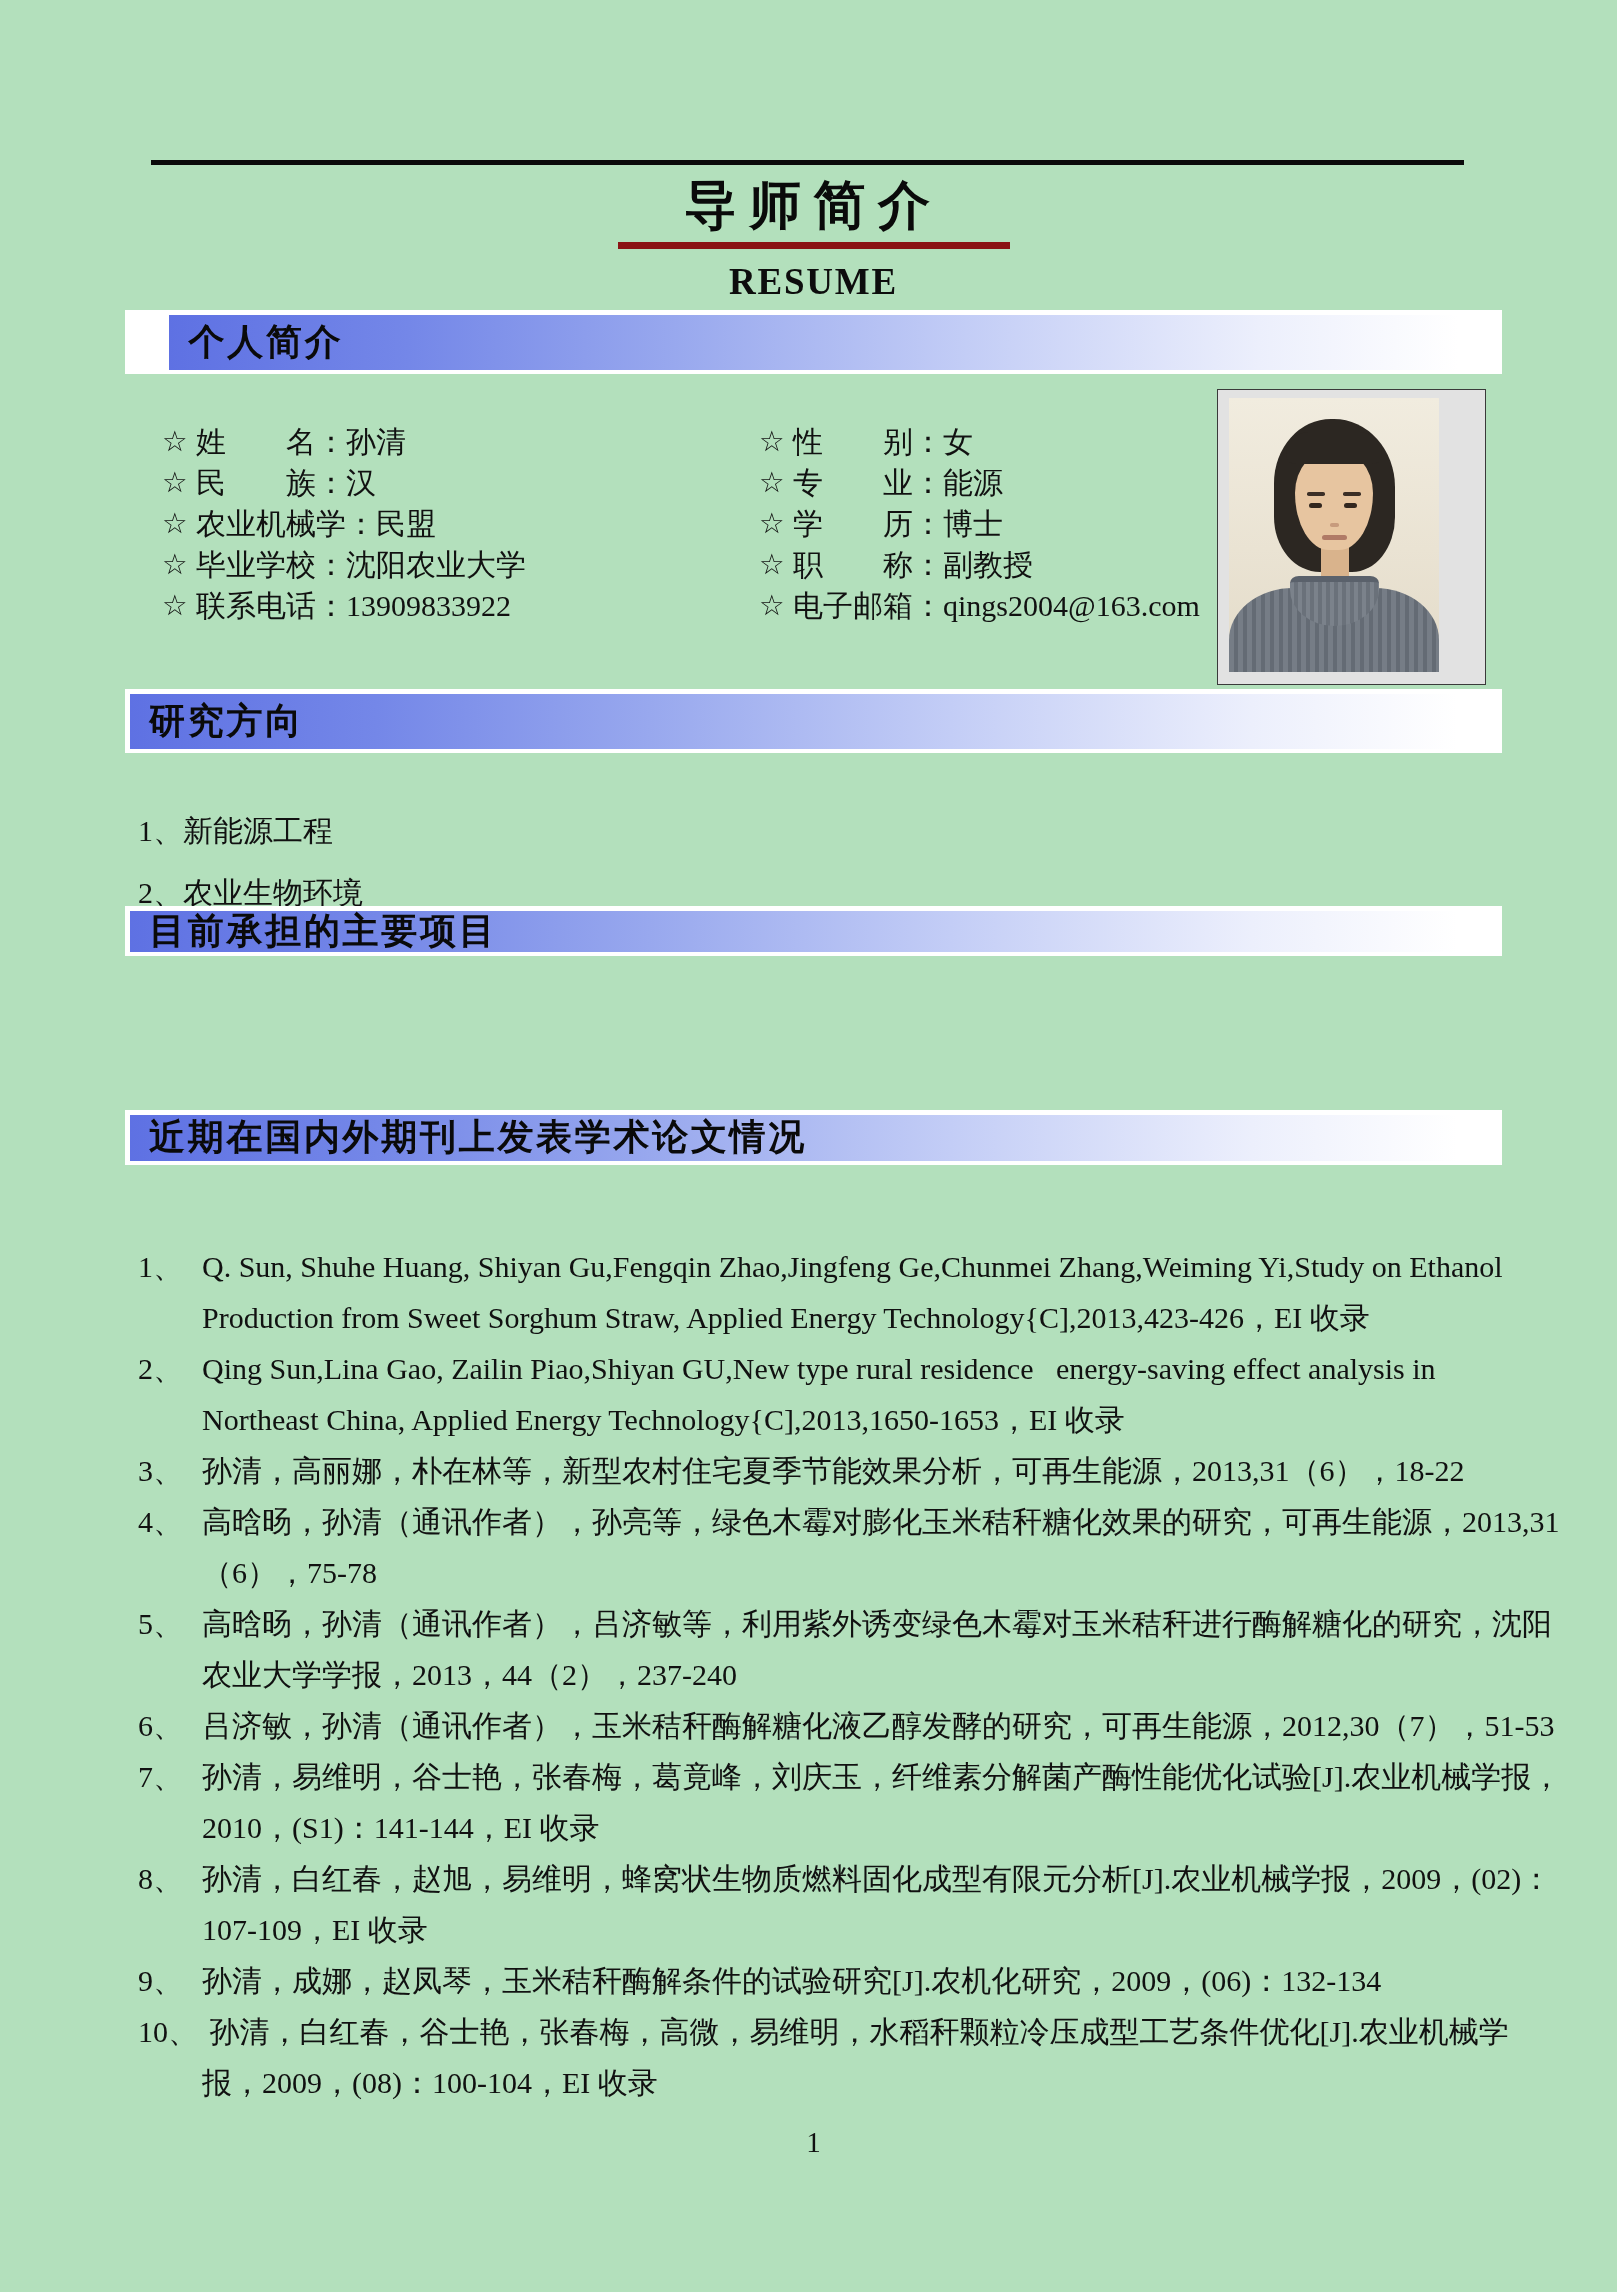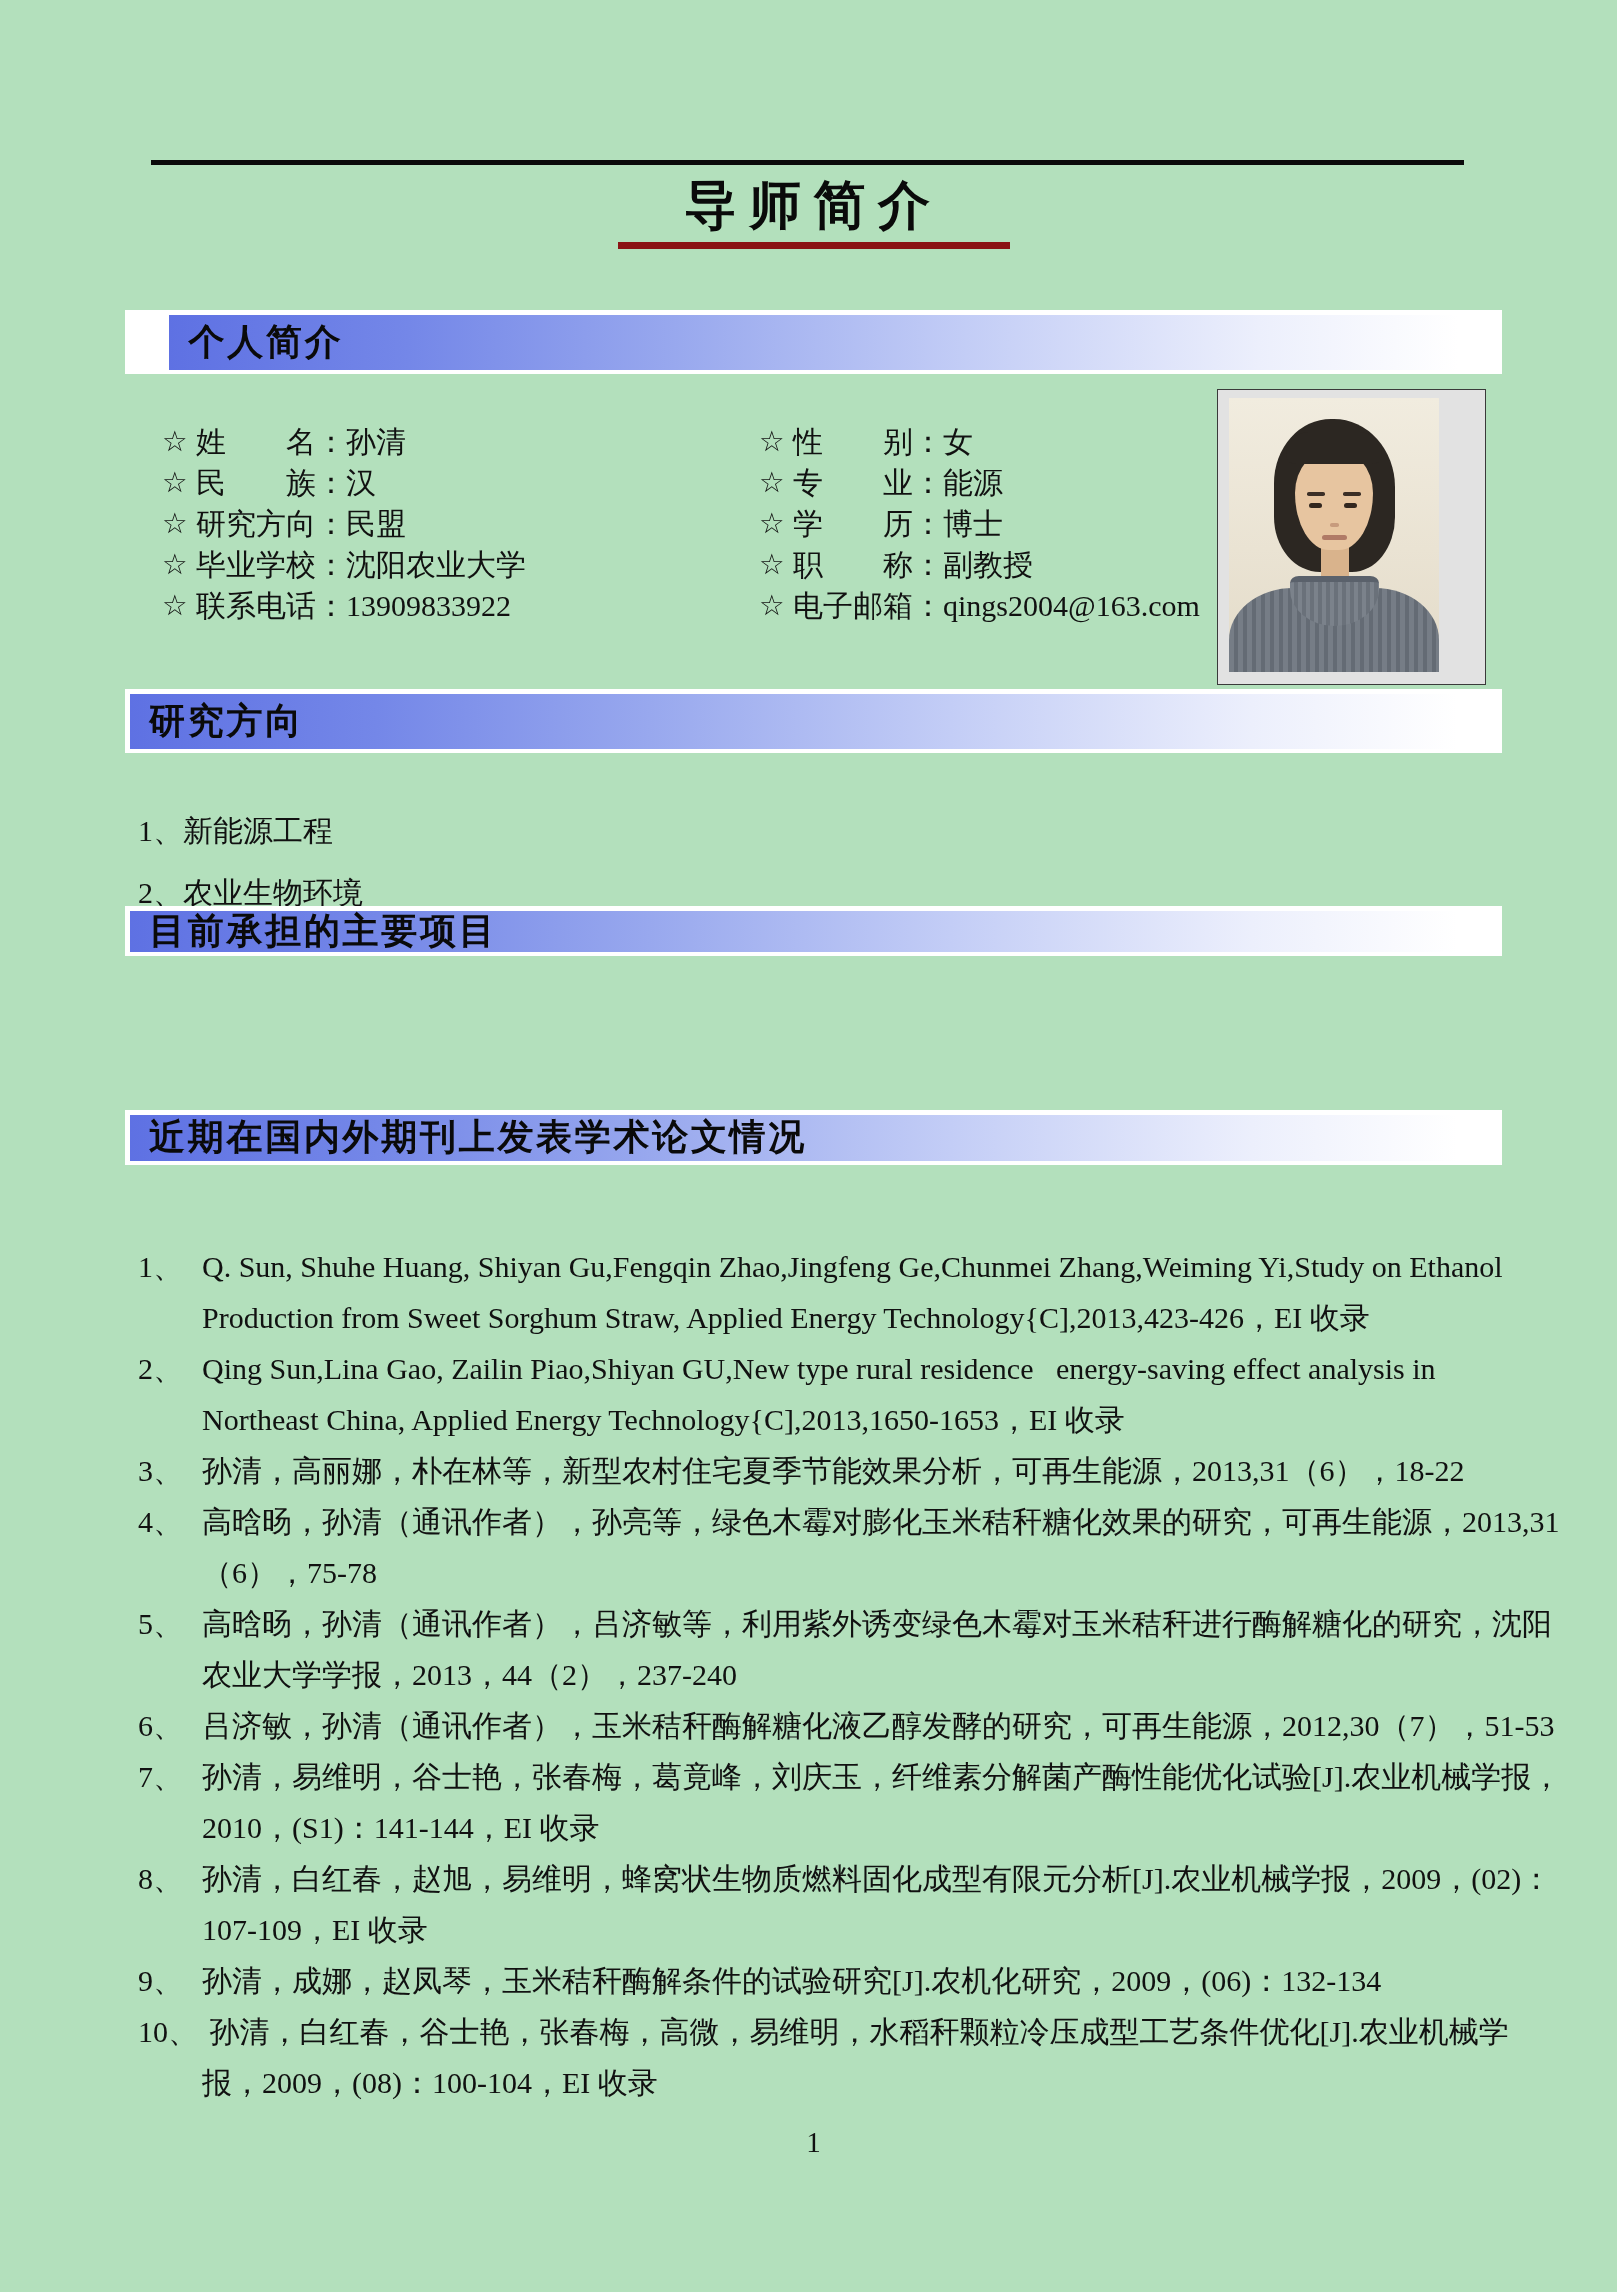--- a/index.html
+++ b/index.html
@@ -104,41 +104,42 @@
 </style>
 </head>
 <body>
 
 <div id="page">
 
   <div class="abs top-rule"></div>
 
   <div class="abs doc-title">导师简介</div>
   <div class="abs red-rule"></div>
+  <div class="abs resume-title">RESUME</div>
 
   <div class="abs sec-bar" id="bar-personal">
     <div class="sec-bar-inner">个人简介</div>
   </div>
 
   <div id="info-rows" class="abs">
       <div class="info-row">
         <span class="cell c-star-l">☆</span>
         <span class="cell c-left"><span>姓　　名：</span><span>孙清</span></span>
         <span class="cell c-star-r">☆</span>
         <span class="cell c-right"><span>性　　别：</span><span>女</span></span>
       </div>
       <div class="info-row">
         <span class="cell c-star-l">☆</span>
         <span class="cell c-left"><span>民　　族：</span><span>汉</span></span>
         <span class="cell c-star-r">☆</span>
         <span class="cell c-right"><span>专　　业：</span><span>能源</span></span>
       </div>
       <div class="info-row">
         <span class="cell c-star-l">☆</span>
-        <span class="cell c-left"><span>研究方向：</span><span>民盟</span></span>
+        <span class="cell c-left"><span>农业机械学：</span><span>民盟</span></span>
         <span class="cell c-star-r">☆</span>
         <span class="cell c-right"><span>学　　历：</span><span>博士</span></span>
       </div>
       <div class="info-row">
         <span class="cell c-star-l">☆</span>
         <span class="cell c-left"><span>毕业学校：</span><span>沈阳农业大学</span></span>
         <span class="cell c-star-r">☆</span>
         <span class="cell c-right"><span>职　　称：</span><span>副教授</span></span>
       </div>
       <div class="info-row">

